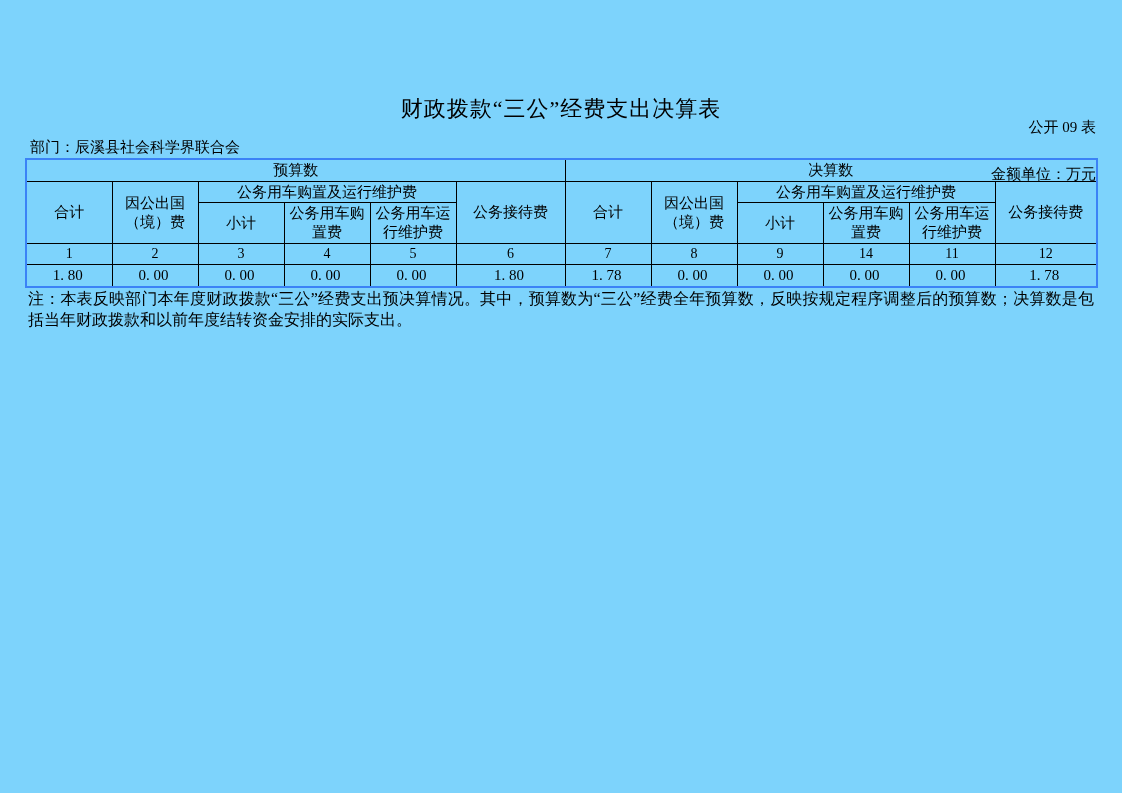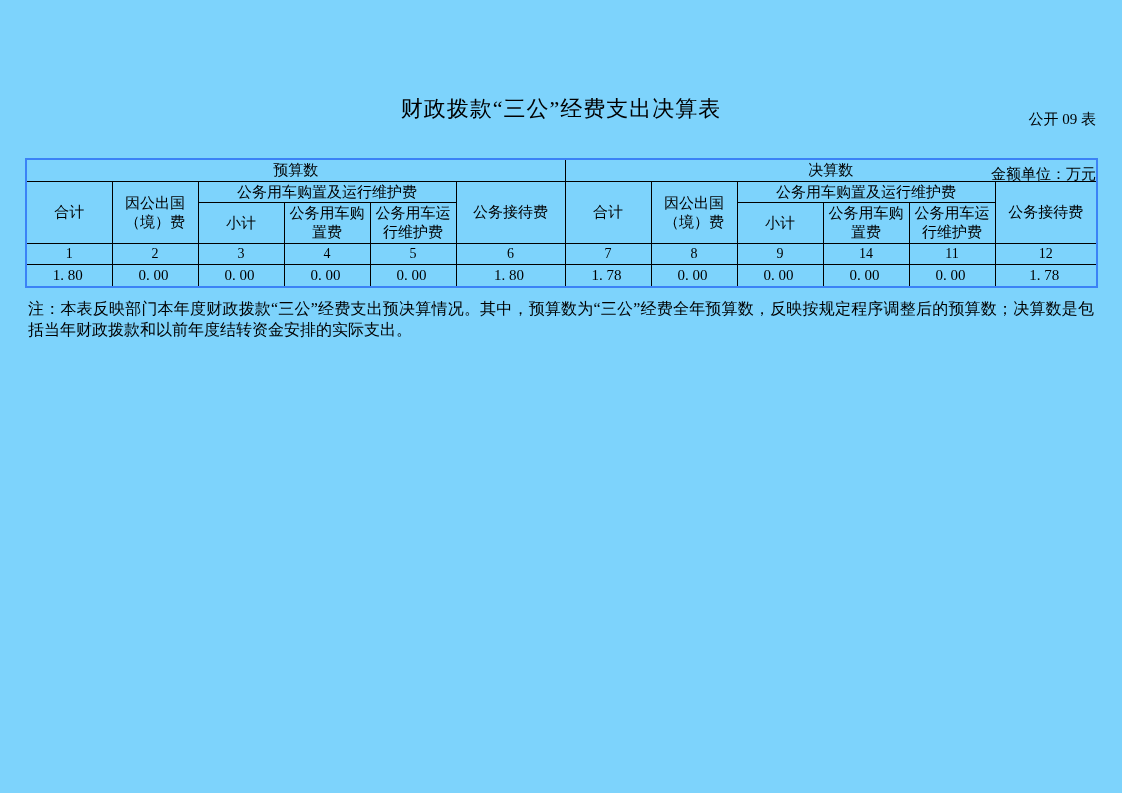--- a/index.html
+++ b/index.html
@@ -21,21 +21,21 @@
     top: 94px;
     left: 0;
     width: 100%;
     text-align: center;
     font-size: 22px;
     letter-spacing: 1px;
     white-space: nowrap;
   }
   .doc-number {
     position: absolute;
-    top: 110px;
+    top: 118px;
     right: 26px;
     font-size: 15px;
     white-space: nowrap;
   }
   .department {
     position: absolute;
     top: 138px;
     left: 30px;
     font-size: 15px;
     white-space: nowrap;
@@ -71,36 +71,37 @@
   tr.r3 td { height: 40px; }
   tr.r4 td { height: 20px; font-size: 14px; }
   tr.r5 td {
     height: 21px;
     text-align: center;
     padding-right: 5px;
   }
   .note {
     position: absolute;
     left: 28px;
-    top: 298px;
+    top: 288px;
     width: 1066px;
     font-size: 16px;
     line-height: 21px;
     text-align: justify;
   }
 </style>
 </head>
 <body>
 
 <div class="page">
 
   <div class="title">财政拨款“三公”经费支出决算表</div>
 
   <div class="doc-number">公开 09 表</div>
 
+  <div class="department">部门：辰溪县社会科学界联合会</div>
 
   <div class="unit">金额单位：万元</div>
 
   <table class="expense">
     <colgroup>
       <col style="width:86px">
         <col style="width:86px">
         <col style="width:86px">
       <col style="width:86px">
         <col style="width:86px">

